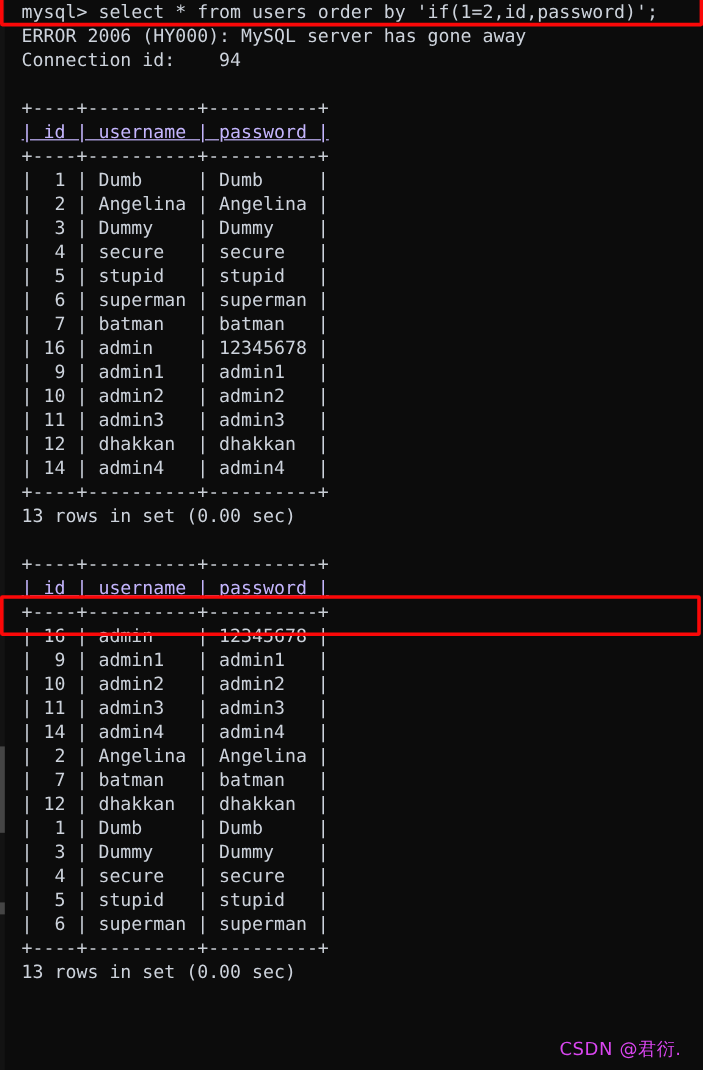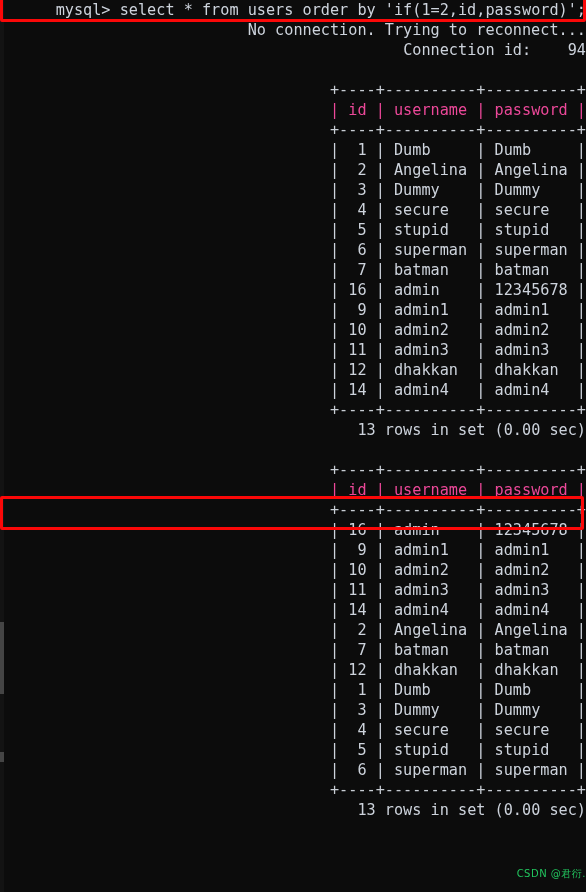--- a/index.html
+++ b/index.html
@@ -23,29 +23,28 @@
   .screen {
     position: absolute;
     left: 0;
     top: 0;
     width: 586px;
     padding: 0;
   }
   .line {
     height: 20px;
     white-space: pre;
-    padding-left: 0;
+    padding-left: 18px;
     box-sizing: border-box;
     position: relative;
     color: #cdd3dc;
-    text-align: right;
   }
   .line.blank { color: transparent; }
   .rule { color: #c8cdd4; }
-  .sep { color: #ec4899; }
+  .sep { color: #c4b5fd; text-decoration: underline; }
 
   
   .hl-box {
     position: absolute;
     border: 3px solid #fb0808;
     box-sizing: border-box;
     pointer-events: none;
     border-radius: 2px;
   }
   #hl-1 { left: 0px;  top: -4px;  width: 586px; height: 26px; }
@@ -65,38 +64,38 @@
     left: 0;
     width: 4px;
     background: #6f6f6f;
     opacity: .55;
   }
   #thumb-a { top: 622px; height: 72px; }
   #thumb-b { top: 752px; height: 10px; }
 
   .watermark {
     position: absolute;
-    right: 0;
+    right: 18px;
     bottom: 8px;
     font-family: "DejaVu Sans", "Liberation Sans", sans-serif;
-    font-size: 10px;
-    color: #22c55e;
+    font-size: 15px;
+    color: #d946ef;
     letter-spacing: .5px;
     white-space: pre;
   }
 </style>
 </head>
 <body>
 
 <div id="terminal">
 
   <div class="screen">
 
     <div class="line">mysql&gt; select * from users order by 'if(1=2,id,password)';</div>
-    <div class="line">No connection. Trying to reconnect...</div>
+    <div class="line">ERROR 2006 (HY000): MySQL server has gone away</div>
     <div class="line">Connection id:    94</div>
     <div class="line blank">&nbsp;</div>
 
     <div class="line rule">+----+----------+----------+</div>
     <div class="line sep">| id | username | password |</div>
     <div class="line rule">+----+----------+----------+</div>
     <div class="line">|  1 | Dumb     | Dumb     |</div>
     <div class="line">|  2 | Angelina | Angelina |</div>
     <div class="line">|  3 | Dummy    | Dummy    |</div>
     <div class="line">|  4 | secure   | secure   |</div>

